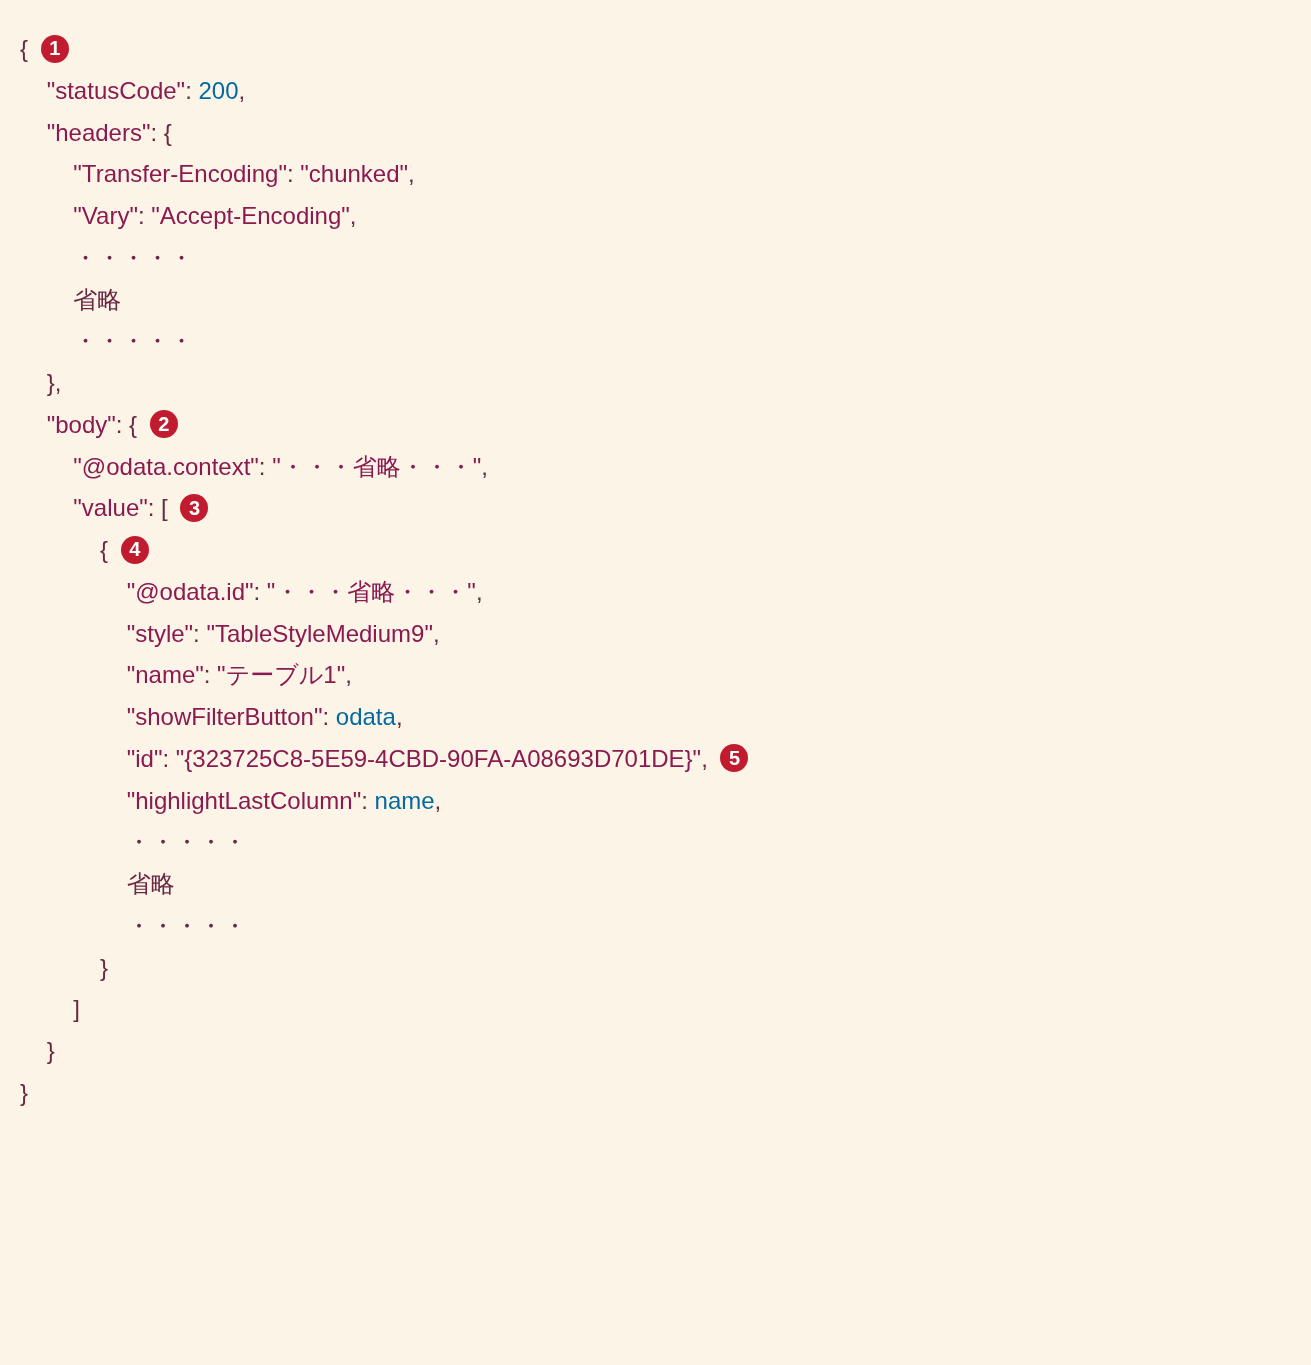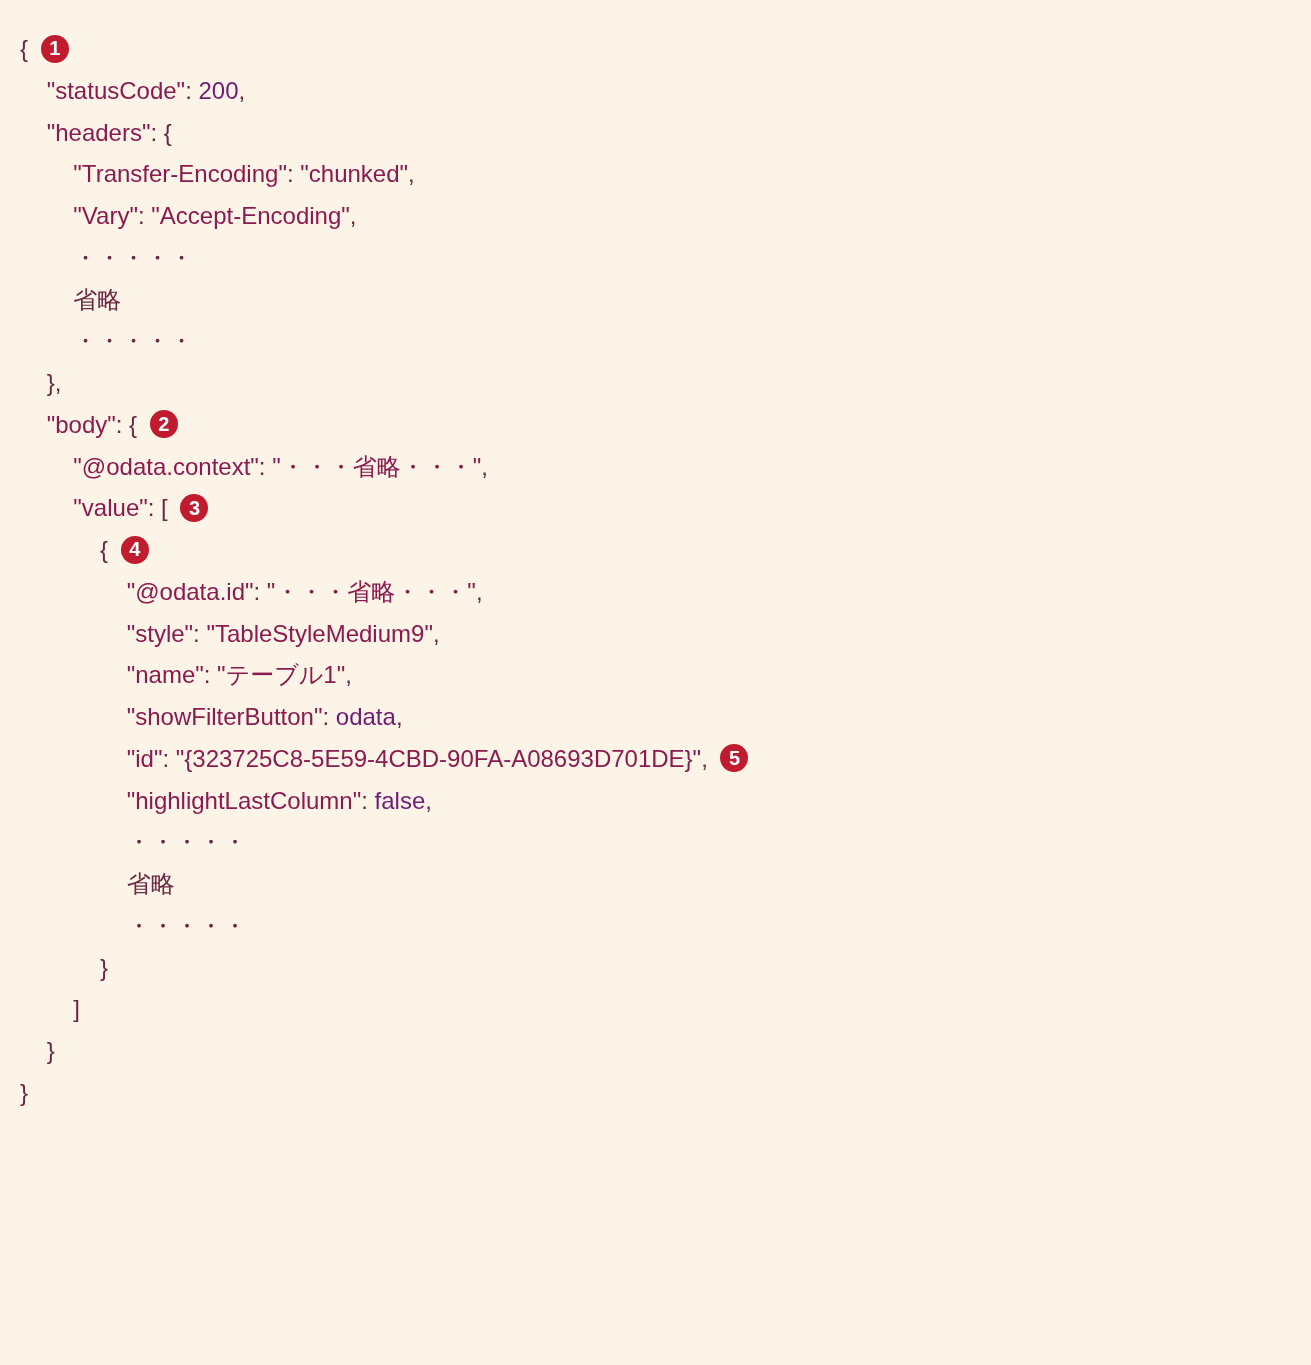--- a/index.html
+++ b/index.html
@@ -24,21 +24,21 @@
       font-size: 20px;
       vertical-align: middle;
       margin-left: 6px;
       position: relative;
       top: -2px;
     }
     .line { white-space: pre; }
     .punct { color: #6b2845; }
     .key { color: #8a1a4f; }
     .str { color: #8a1a4f; }
-    .num, .bool { color: #701a75; }
+    .num, .bool { color: #0369a1; }
     .plain { color: #6b2845; }
     pre { font-family: inherit; }
   </style>
 </head>
 <body>
 
 <pre><span class="line"><span class="punct">{</span> <span class="badge">1</span></span>
 <span class="line">    <span class="key">"statusCode"</span><span class="punct">: </span><span class="num">200</span><span class="punct">,</span></span>
 <span class="line">    <span class="key">"headers"</span><span class="punct">: </span><span class="punct">{</span></span>
 <span class="line">        <span class="key">"Transfer-Encoding"</span><span class="punct">: </span><span class="str">"chunked"</span><span class="punct">,</span></span>
@@ -49,21 +49,21 @@
 <span class="line">    <span class="punct">}</span><span class="punct">,</span></span>
 <span class="line">    <span class="key">"body"</span><span class="punct">: </span><span class="punct">{</span> <span class="badge">2</span></span>
 <span class="line">        <span class="key">"@odata.context"</span><span class="punct">: </span><span class="str">"・・・省略・・・"</span><span class="punct">,</span></span>
 <span class="line">        <span class="key">"value"</span><span class="punct">: </span><span class="punct">[</span> <span class="badge">3</span></span>
 <span class="line">            <span class="punct">{</span> <span class="badge">4</span></span>
 <span class="line">                <span class="key">"@odata.id"</span><span class="punct">: </span><span class="str">"・・・省略・・・"</span><span class="punct">,</span></span>
 <span class="line">                <span class="key">"style"</span><span class="punct">: </span><span class="str">"TableStyleMedium9"</span><span class="punct">,</span></span>
 <span class="line">                <span class="key">"name"</span><span class="punct">: </span><span class="str">"テーブル1"</span><span class="punct">,</span></span>
 <span class="line">                <span class="key">"showFilterButton"</span><span class="punct">: </span><span class="bool">odata</span><span class="punct">,</span></span>
 <span class="line">                <span class="key">"id"</span><span class="punct">: </span><span class="str">"{323725C8-5E59-4CBD-90FA-A08693D701DE}"</span><span class="punct">,</span> <span class="badge">5</span></span>
-<span class="line">                <span class="key">"highlightLastColumn"</span><span class="punct">: </span><span class="bool">false</span><span class="punct">,</span></span>
+<span class="line">                <span class="key">"highlightLastColumn"</span><span class="punct">: </span><span class="bool">name</span><span class="punct">,</span></span>
 <span class="line">                <span class="plain">・・・・・</span></span>
 <span class="line">                <span class="plain">省略</span></span>
 <span class="line">                <span class="plain">・・・・・</span></span>
 <span class="line">            <span class="punct">}</span></span>
 <span class="line">        <span class="punct">]</span></span>
 <span class="line">    <span class="punct">}</span></span>
 <span class="line"><span class="punct">}</span></span>
 </pre>
 
 </body></html>

